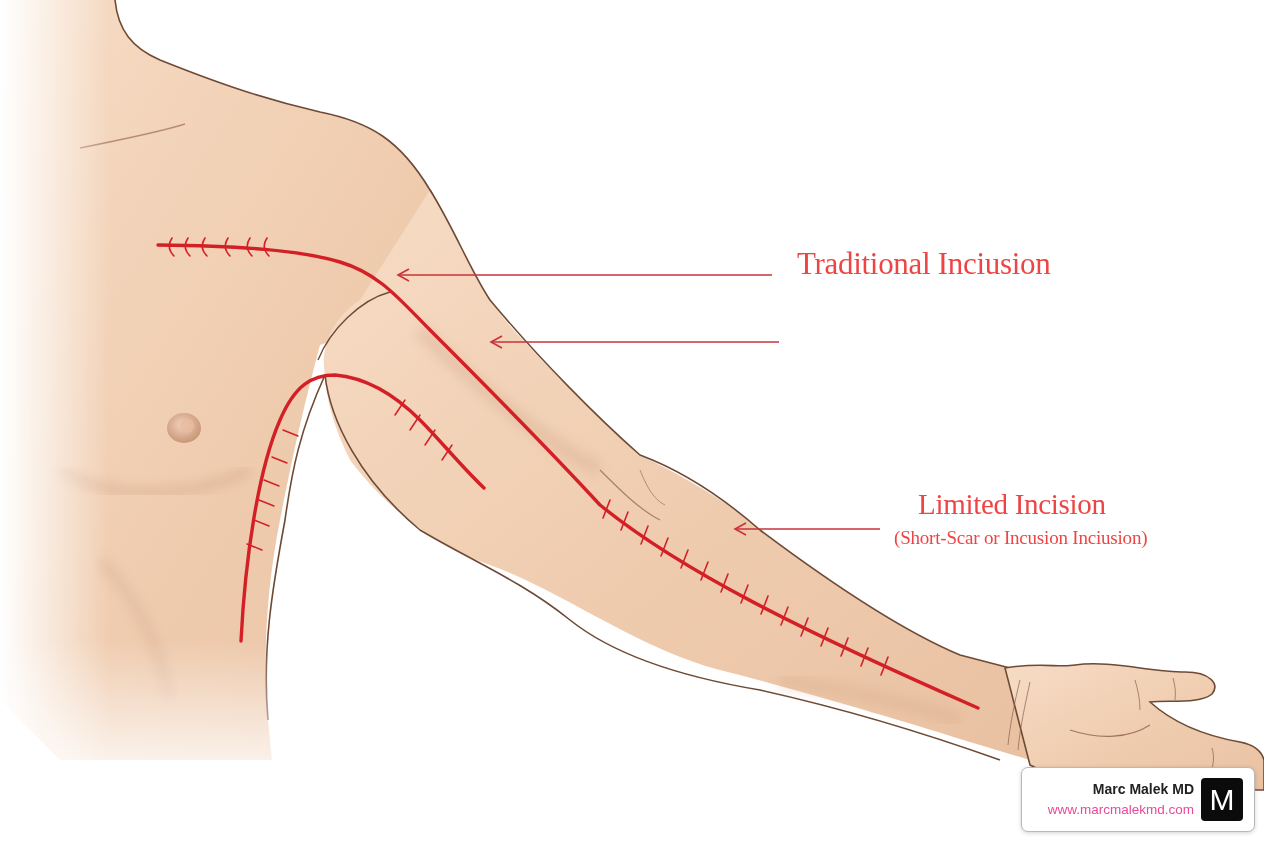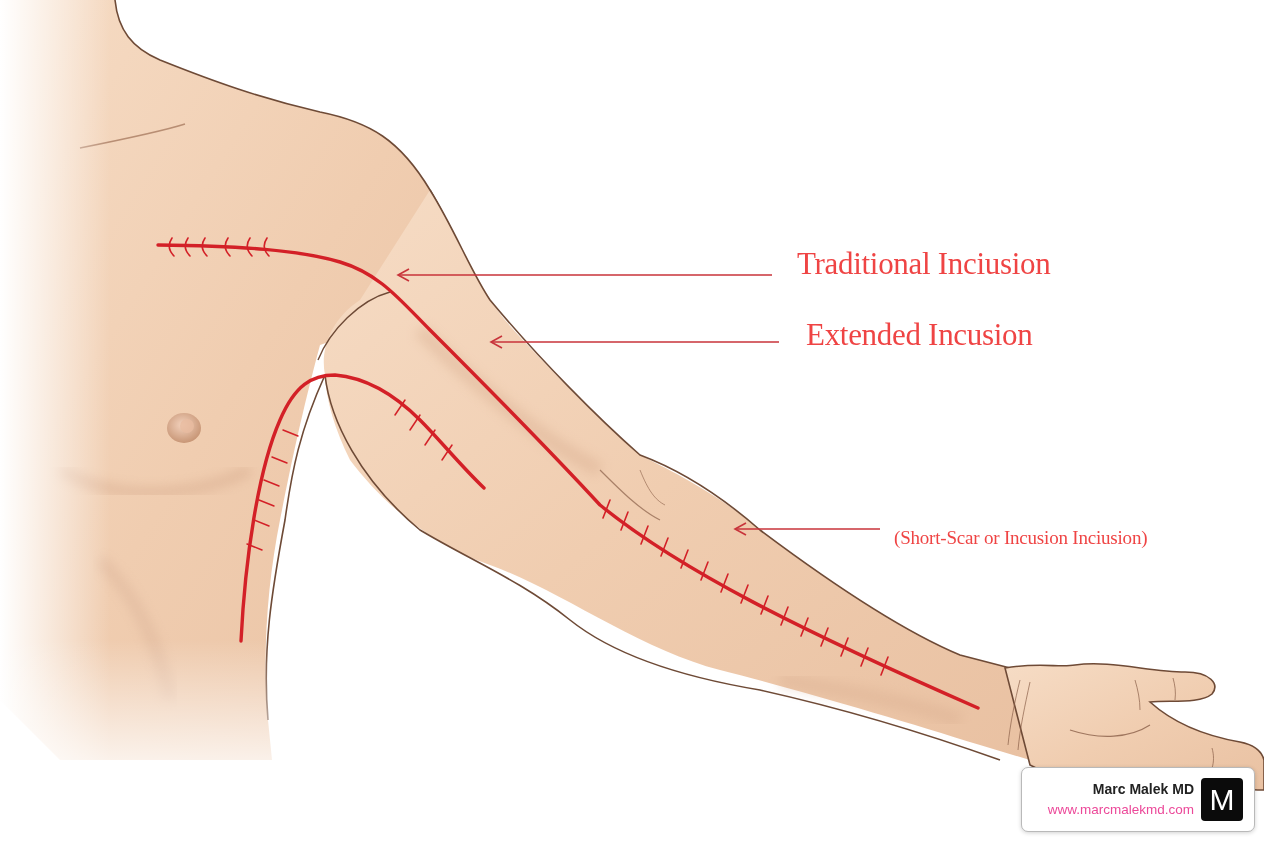--- a/index.html
+++ b/index.html
@@ -134,21 +134,21 @@
       <line x1="779" y1="342" x2="491" y2="342"></line>
       <path d="M502,336 L491,342 L502,348"></path>
     </g>
     <g stroke="#c8333a" fill="none" stroke-width="1.6">
       <line x1="880" y1="529" x2="735" y2="529"></line>
       <path d="M746,523 L735,529 L746,535"></path>
     </g>
   </svg>
 
   <div class="label main" style="left:797px; top:246px;">Traditional Inciusion</div>
-  <div class="label main" style="left:806px; top:317px;">Extended Incusion</div>
+  <div class="label main" style="left:918px; top:488px; font-size:29px;">Limited Incision</div>
   <div class="label sub" style="left:894px; top:527px;">(Short-Scar or Incusion Inciusion)</div>
 
   <div id="watermark">
     <div id="wm-name">Marc Malek MD</div>
     <div id="wm-url">www.marcmalekmd.com</div>
     <div id="wm-logo">M</div>
   </div>
 </div>
 
 </body></html>

